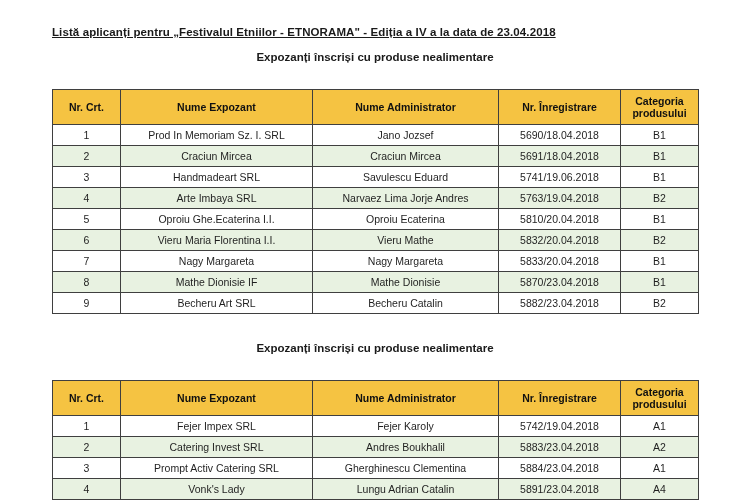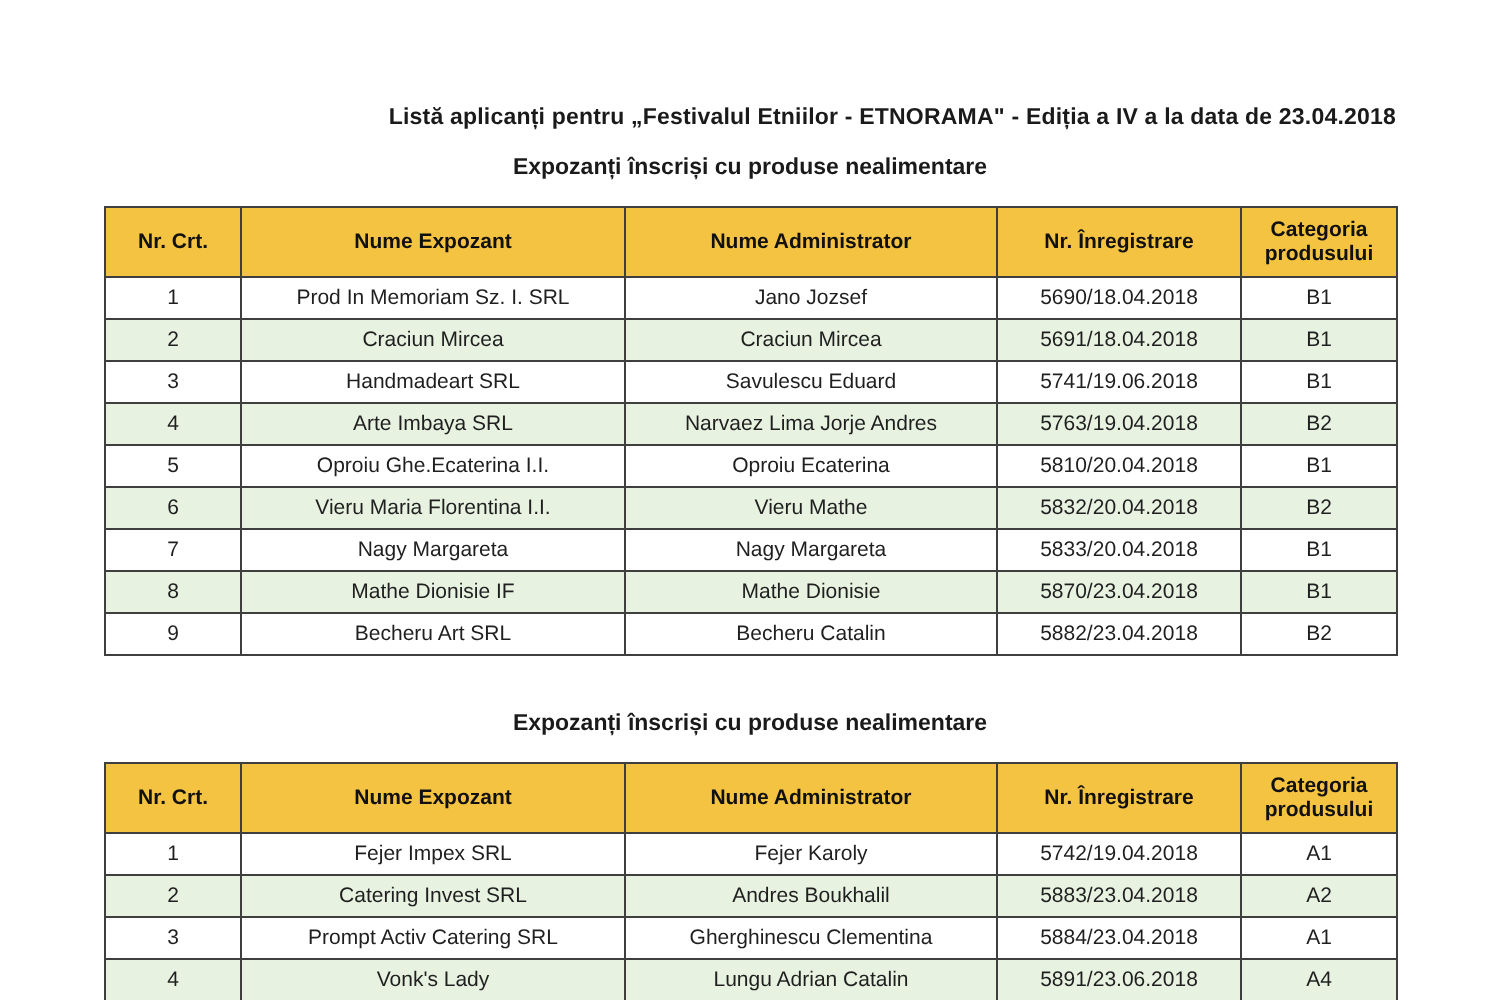--- a/index.html
+++ b/index.html
@@ -16,47 +16,48 @@
   }
   .page {
     width: 750px;
     height: 500px;
     position: relative;
     box-sizing: border-box;
     padding: 0 52px;
   }
   .doc-title {
     margin: 0;
-    padding-top: 53px;
-    text-align: right;
+    padding-top: 26px;
+    text-align: left;
     font-size: 11.5px;
     font-weight: bold;
     color: #1a1a1a;
     letter-spacing: 0.1px;
+    text-decoration: underline;
   }
   .doc-subtitle {
     margin: 0;
     padding-top: 13px;
     text-align: center;
     font-size: 11.5px;
     font-weight: bold;
     color: #1a1a1a;
   }
   .section-heading {
     margin: 0;
     padding-top: 28px;
     text-align: center;
     font-size: 11.5px;
     font-weight: bold;
     color: #1a1a1a;
   }
   table.applicants {
     border-collapse: collapse;
     width: 646px;
-    margin-top: 13px;
+    margin-top: 26px;
     table-layout: fixed;
   }
   table.applicants col.c0 { width: 68px; }
   table.applicants col.c1 { width: 192px; }
   table.applicants col.c2 { width: 186px; }
   table.applicants col.c3 { width: 122px; }
   table.applicants col.c4 { width: 78px; }
 
   table.applicants th,
   table.applicants td {
@@ -216,19 +217,19 @@
         <td>3</td>
         <td>Prompt Activ Catering SRL</td>
         <td>Gherghinescu Clementina</td>
         <td>5884/23.04.2018</td>
         <td>A1</td>
       </tr>
       <tr class="alt">
         <td>4</td>
         <td>Vonk's Lady</td>
         <td>Lungu Adrian Catalin</td>
-        <td>5891/23.06.2018</td>
+        <td>5891/23.04.2018</td>
         <td>A4</td>
       </tr>
     </tbody>
   </table>
 
 </div>
 
 </body></html>

